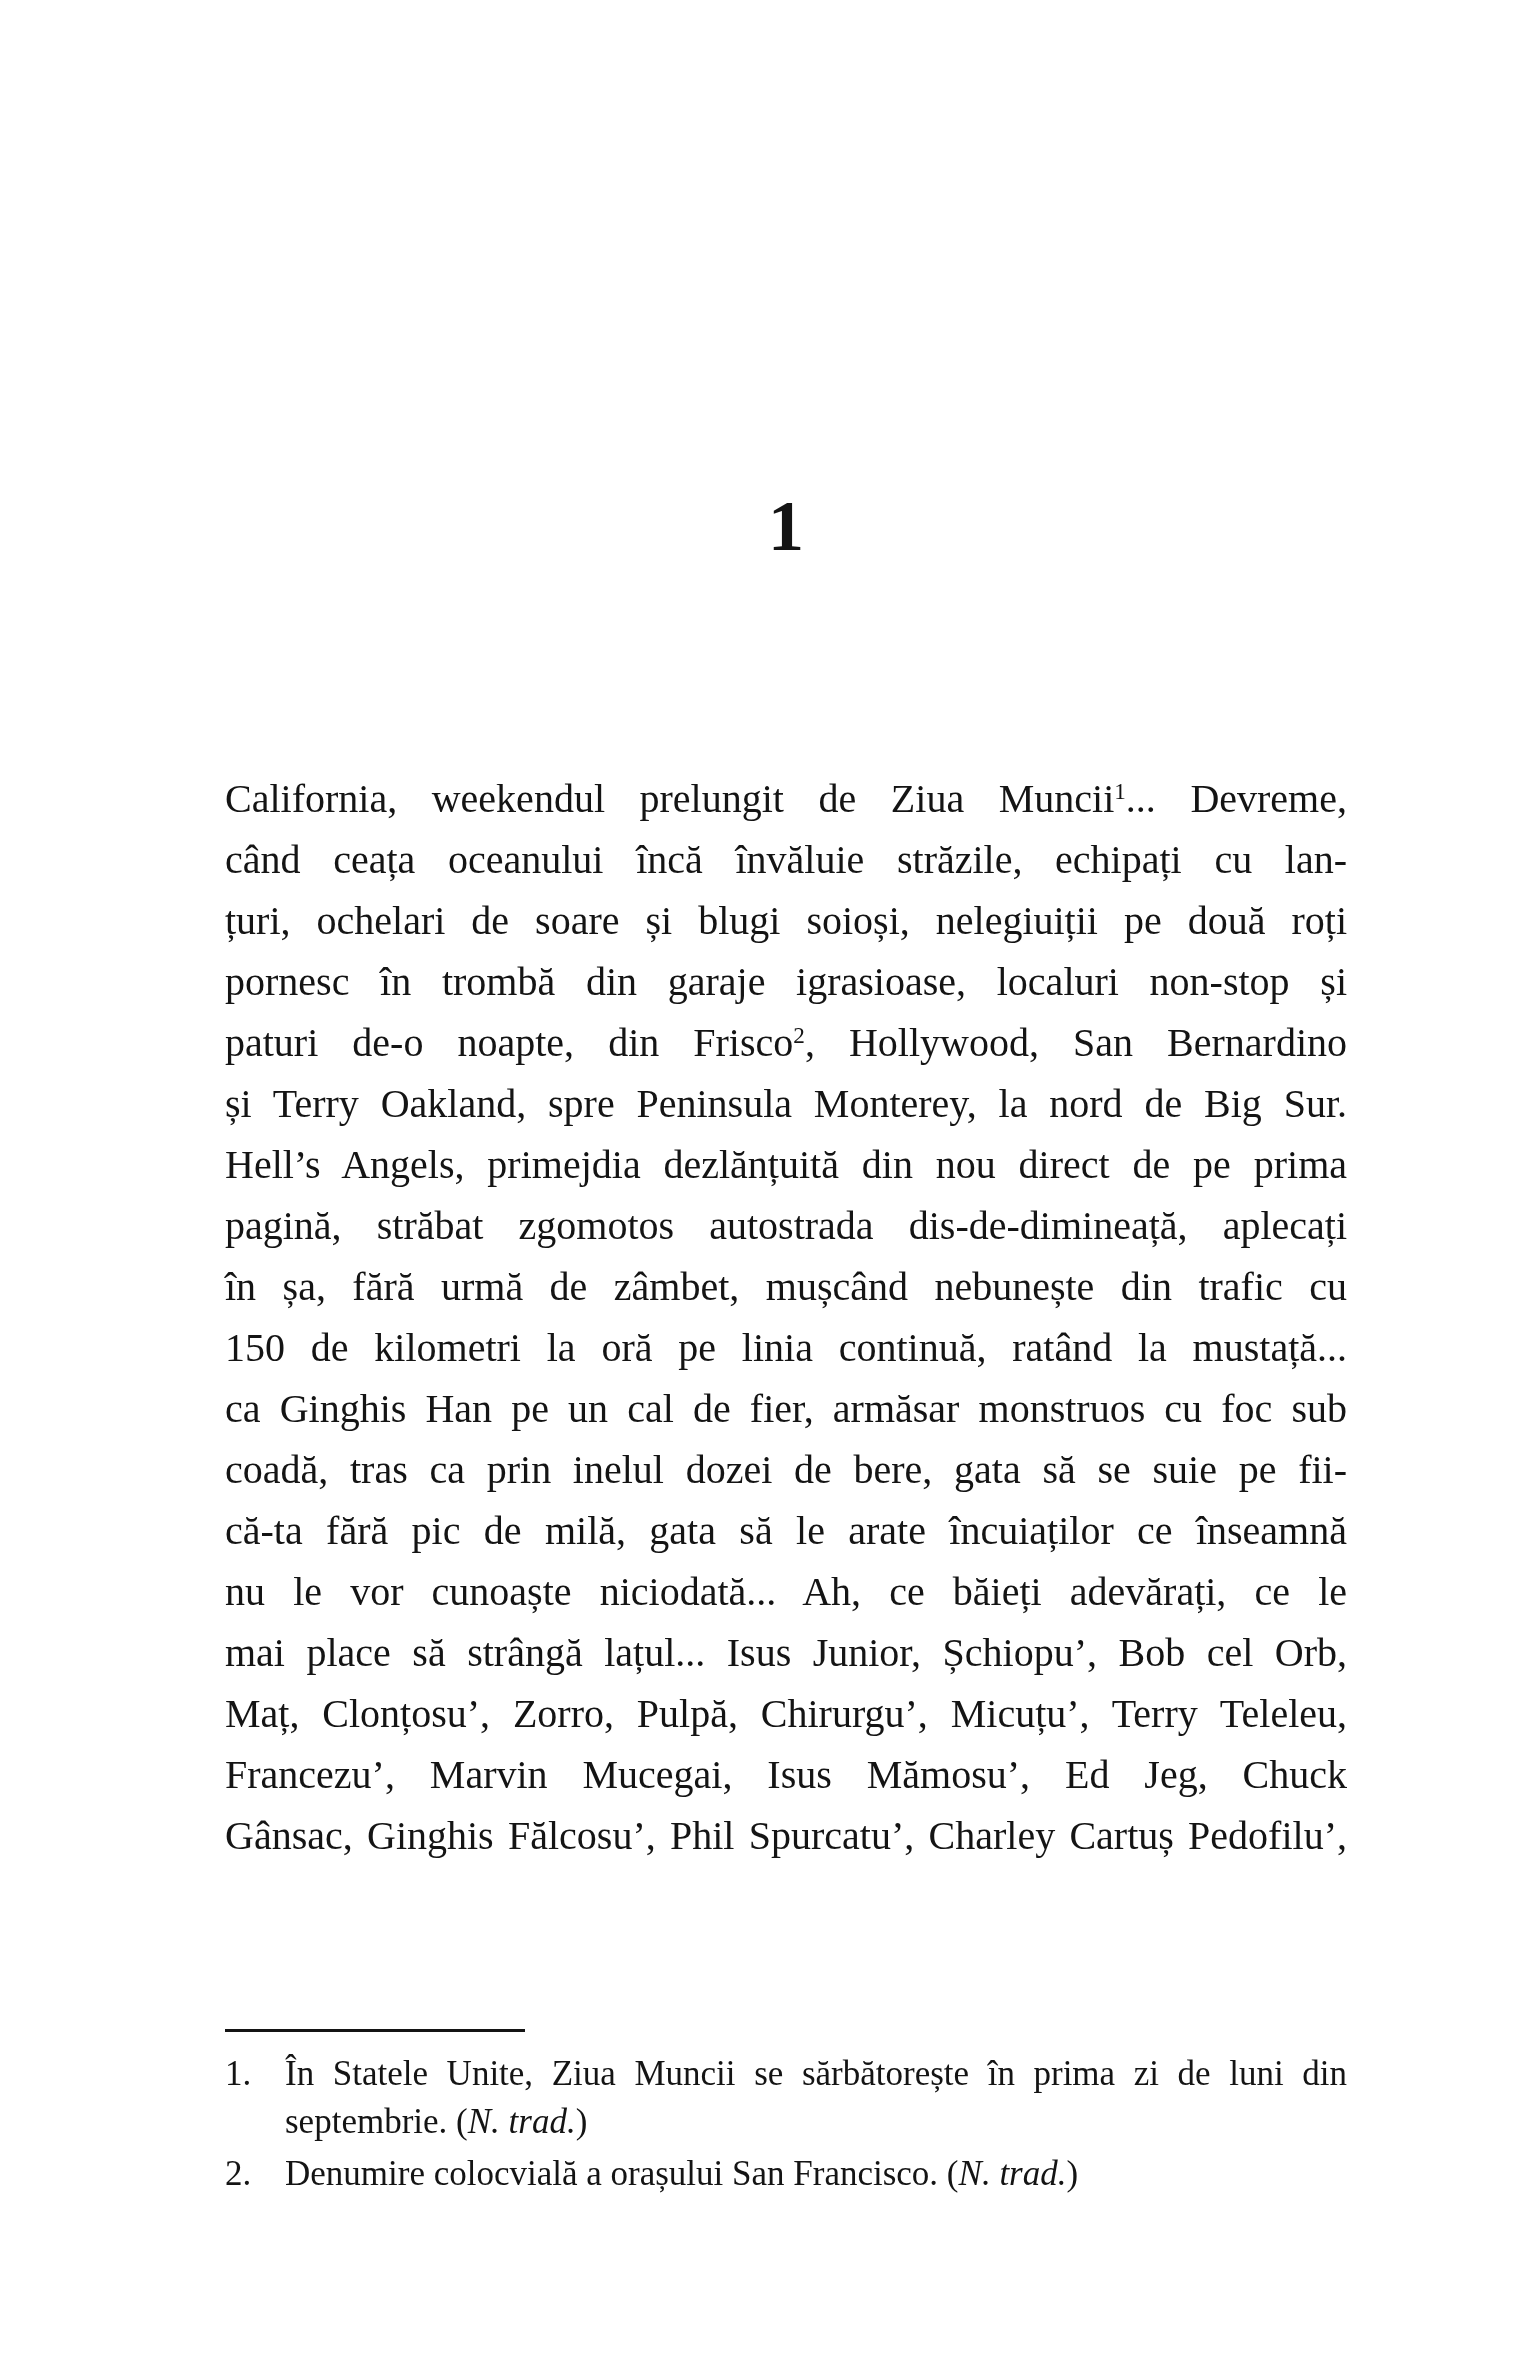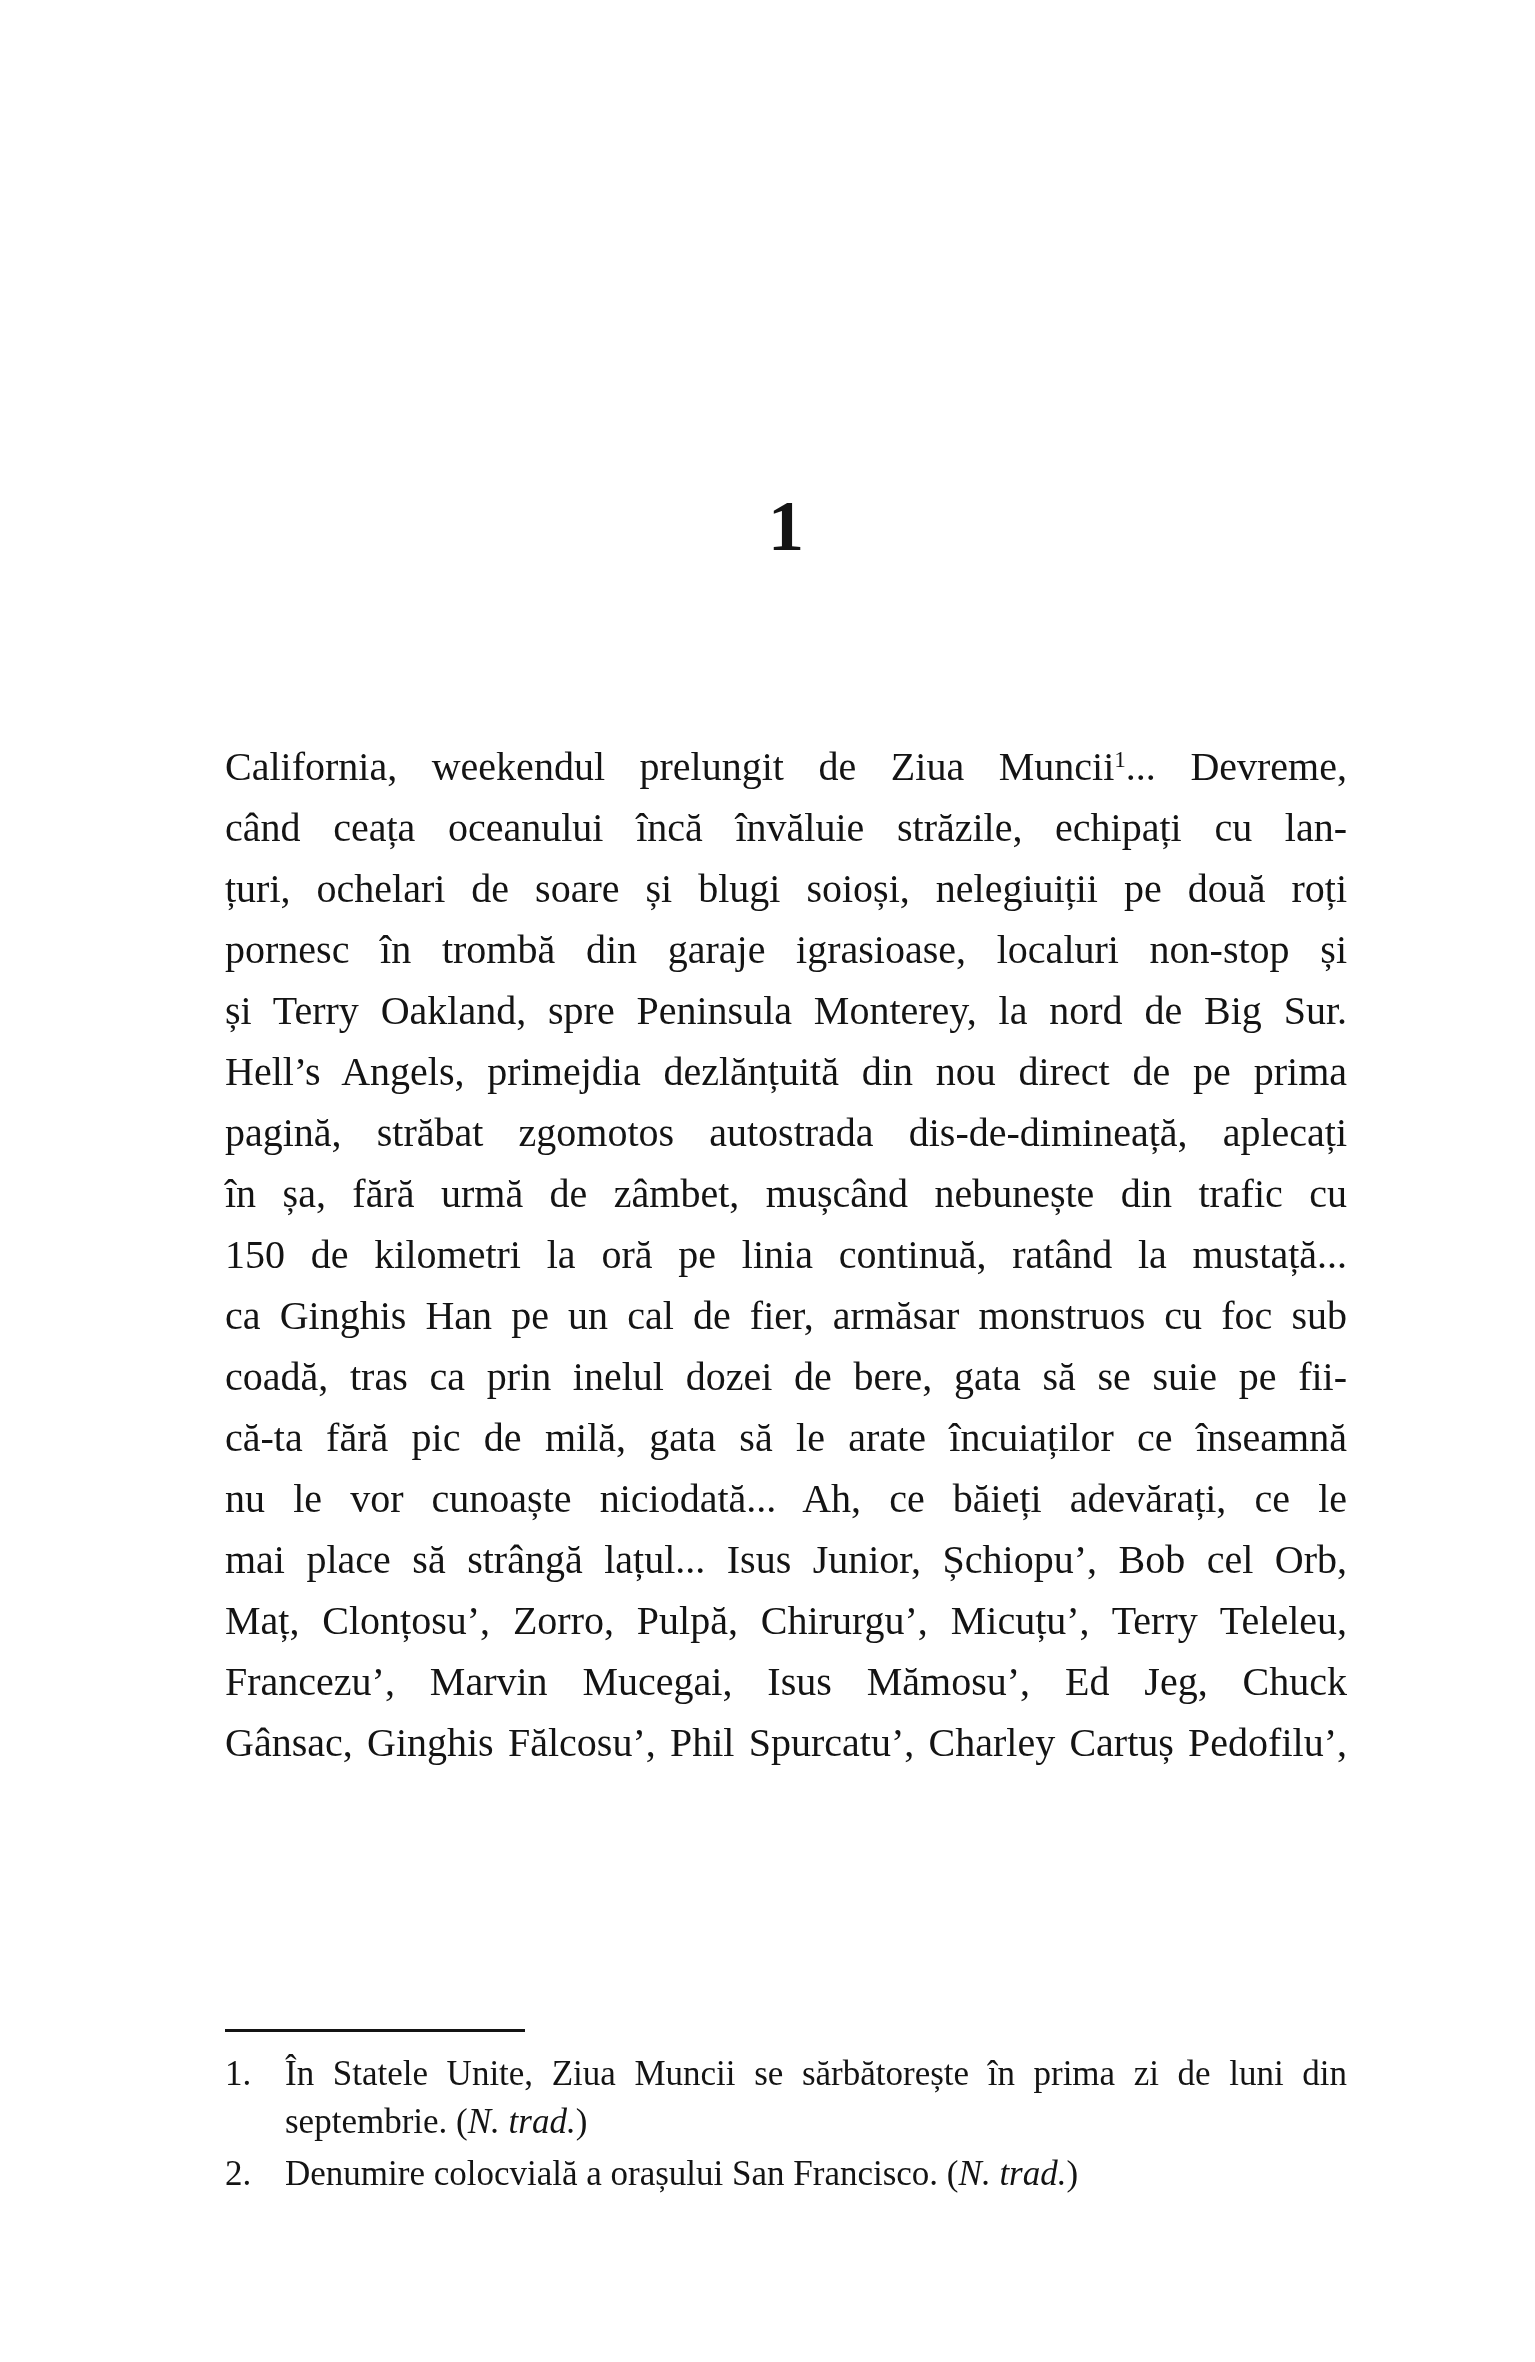--- a/index.html
+++ b/index.html
@@ -25,21 +25,21 @@
     width: 1122px;
     text-align: center;
     font-size: 72px;
     font-weight: bold;
     line-height: normal;
     letter-spacing: 0;
   }
   .body-paragraph {
     position: absolute;
     left: 225px;
-    top: 736px;
+    top: 768px;
     width: 1122px;
     font-size: 40px;
   }
   .body-paragraph .line {
     line-height: 61px;
     height: 61px;
     white-space: normal;
     text-align: justify;
     text-align-last: justify;
   }
@@ -88,20 +88,21 @@
 
 <div class="page">
 
   <div class="chapter-number">1</div>
 
   <div class="body-paragraph">
       <div class="line">California, weekendul prelungit de Ziua Muncii<sup>1</sup>... Devreme,</div>
       <div class="line">când ceața oceanului încă învăluie străzile, echipați cu lan-</div>
       <div class="line">țuri, ochelari de soare și blugi soioși, nelegiuiții pe două roți</div>
       <div class="line">pornesc în trombă din garaje igrasioase, localuri non-stop și</div>
+      <div class="line">paturi de-o noapte, din Frisco<sup>2</sup>, Hollywood, San Bernardino</div>
       <div class="line">și Terry Oakland, spre Peninsula Monterey, la nord de Big Sur.</div>
       <div class="line">Hell’s Angels, primejdia dezlănțuită din nou direct de pe prima</div>
       <div class="line">pagină, străbat zgomotos autostrada dis-de-dimineață, aplecați</div>
       <div class="line">în șa, fără urmă de zâmbet, mușcând nebunește din trafic cu</div>
       <div class="line">150 de kilometri la oră pe linia continuă, ratând la mustață...</div>
       <div class="line">ca Ginghis Han pe un cal de fier, armăsar monstruos cu foc sub</div>
       <div class="line">coadă, tras ca prin inelul dozei de bere, gata să se suie pe fii-</div>
       <div class="line">că-ta fără pic de milă, gata să le arate încuiaților ce înseamnă</div>
       <div class="line">nu le vor cunoaște niciodată... Ah, ce băieți adevărați, ce le</div>
       <div class="line">mai place să strângă lațul... Isus Junior, Șchiopu’, Bob cel Orb,</div>

